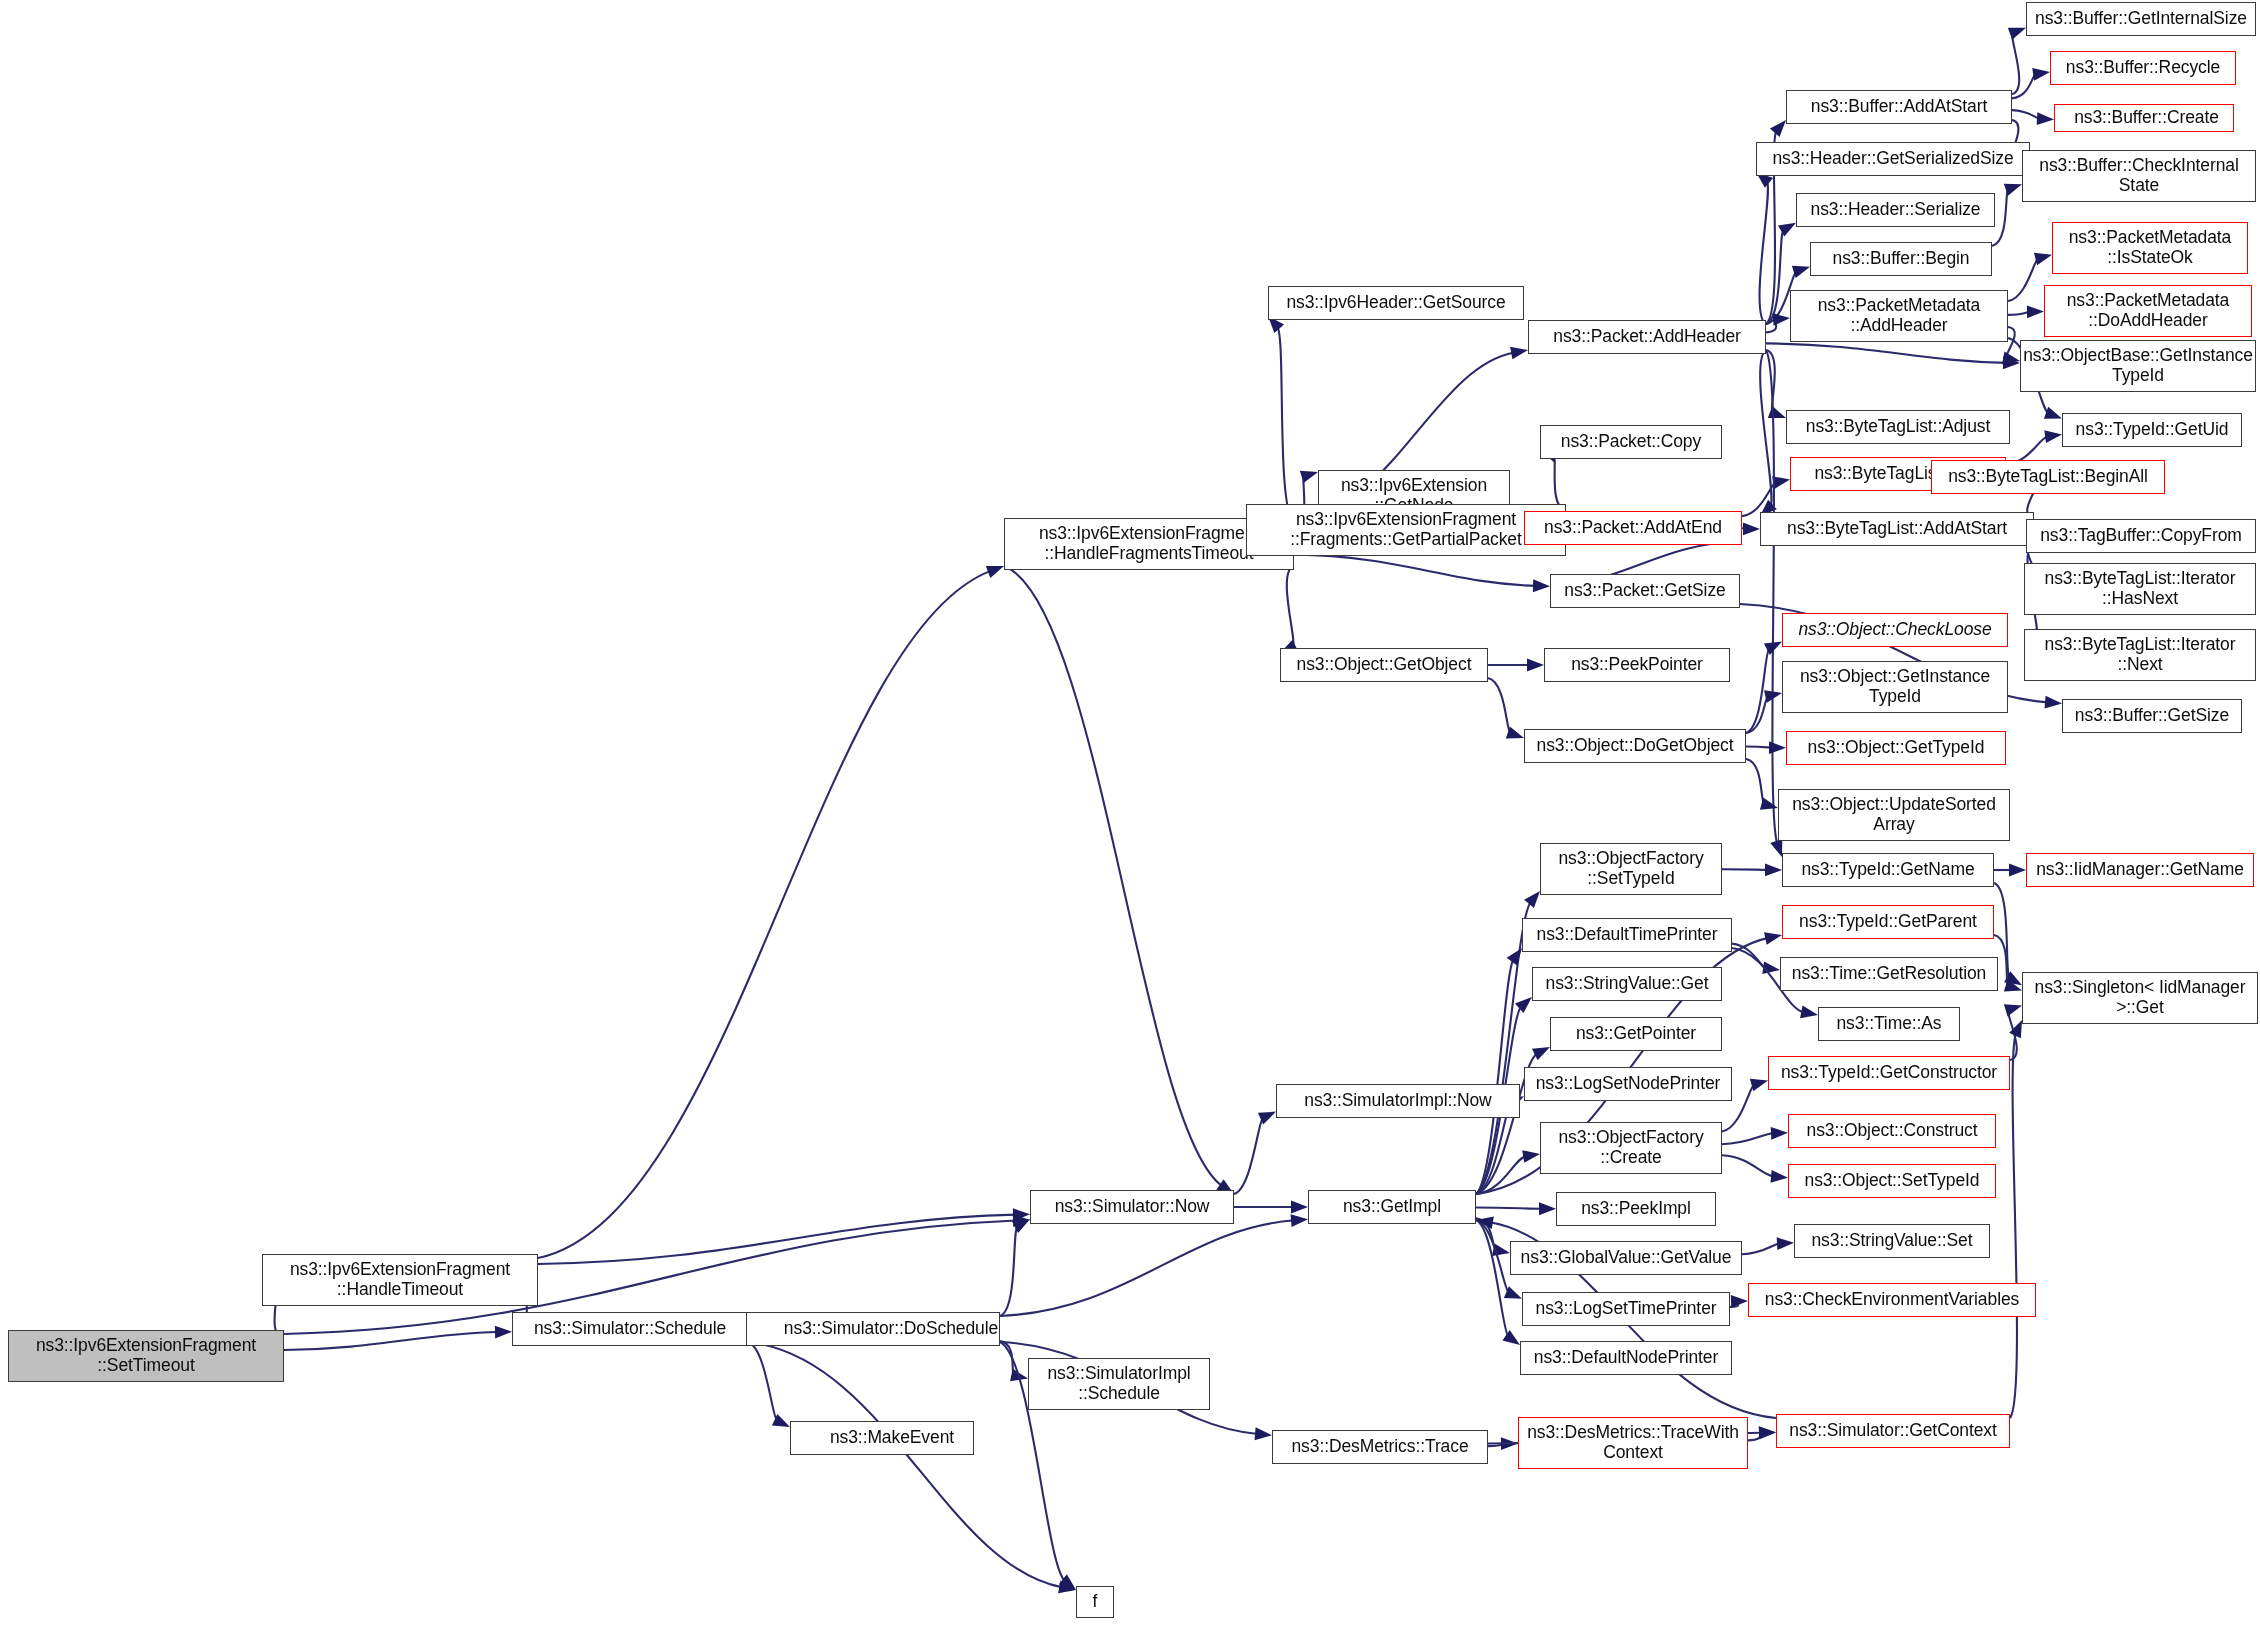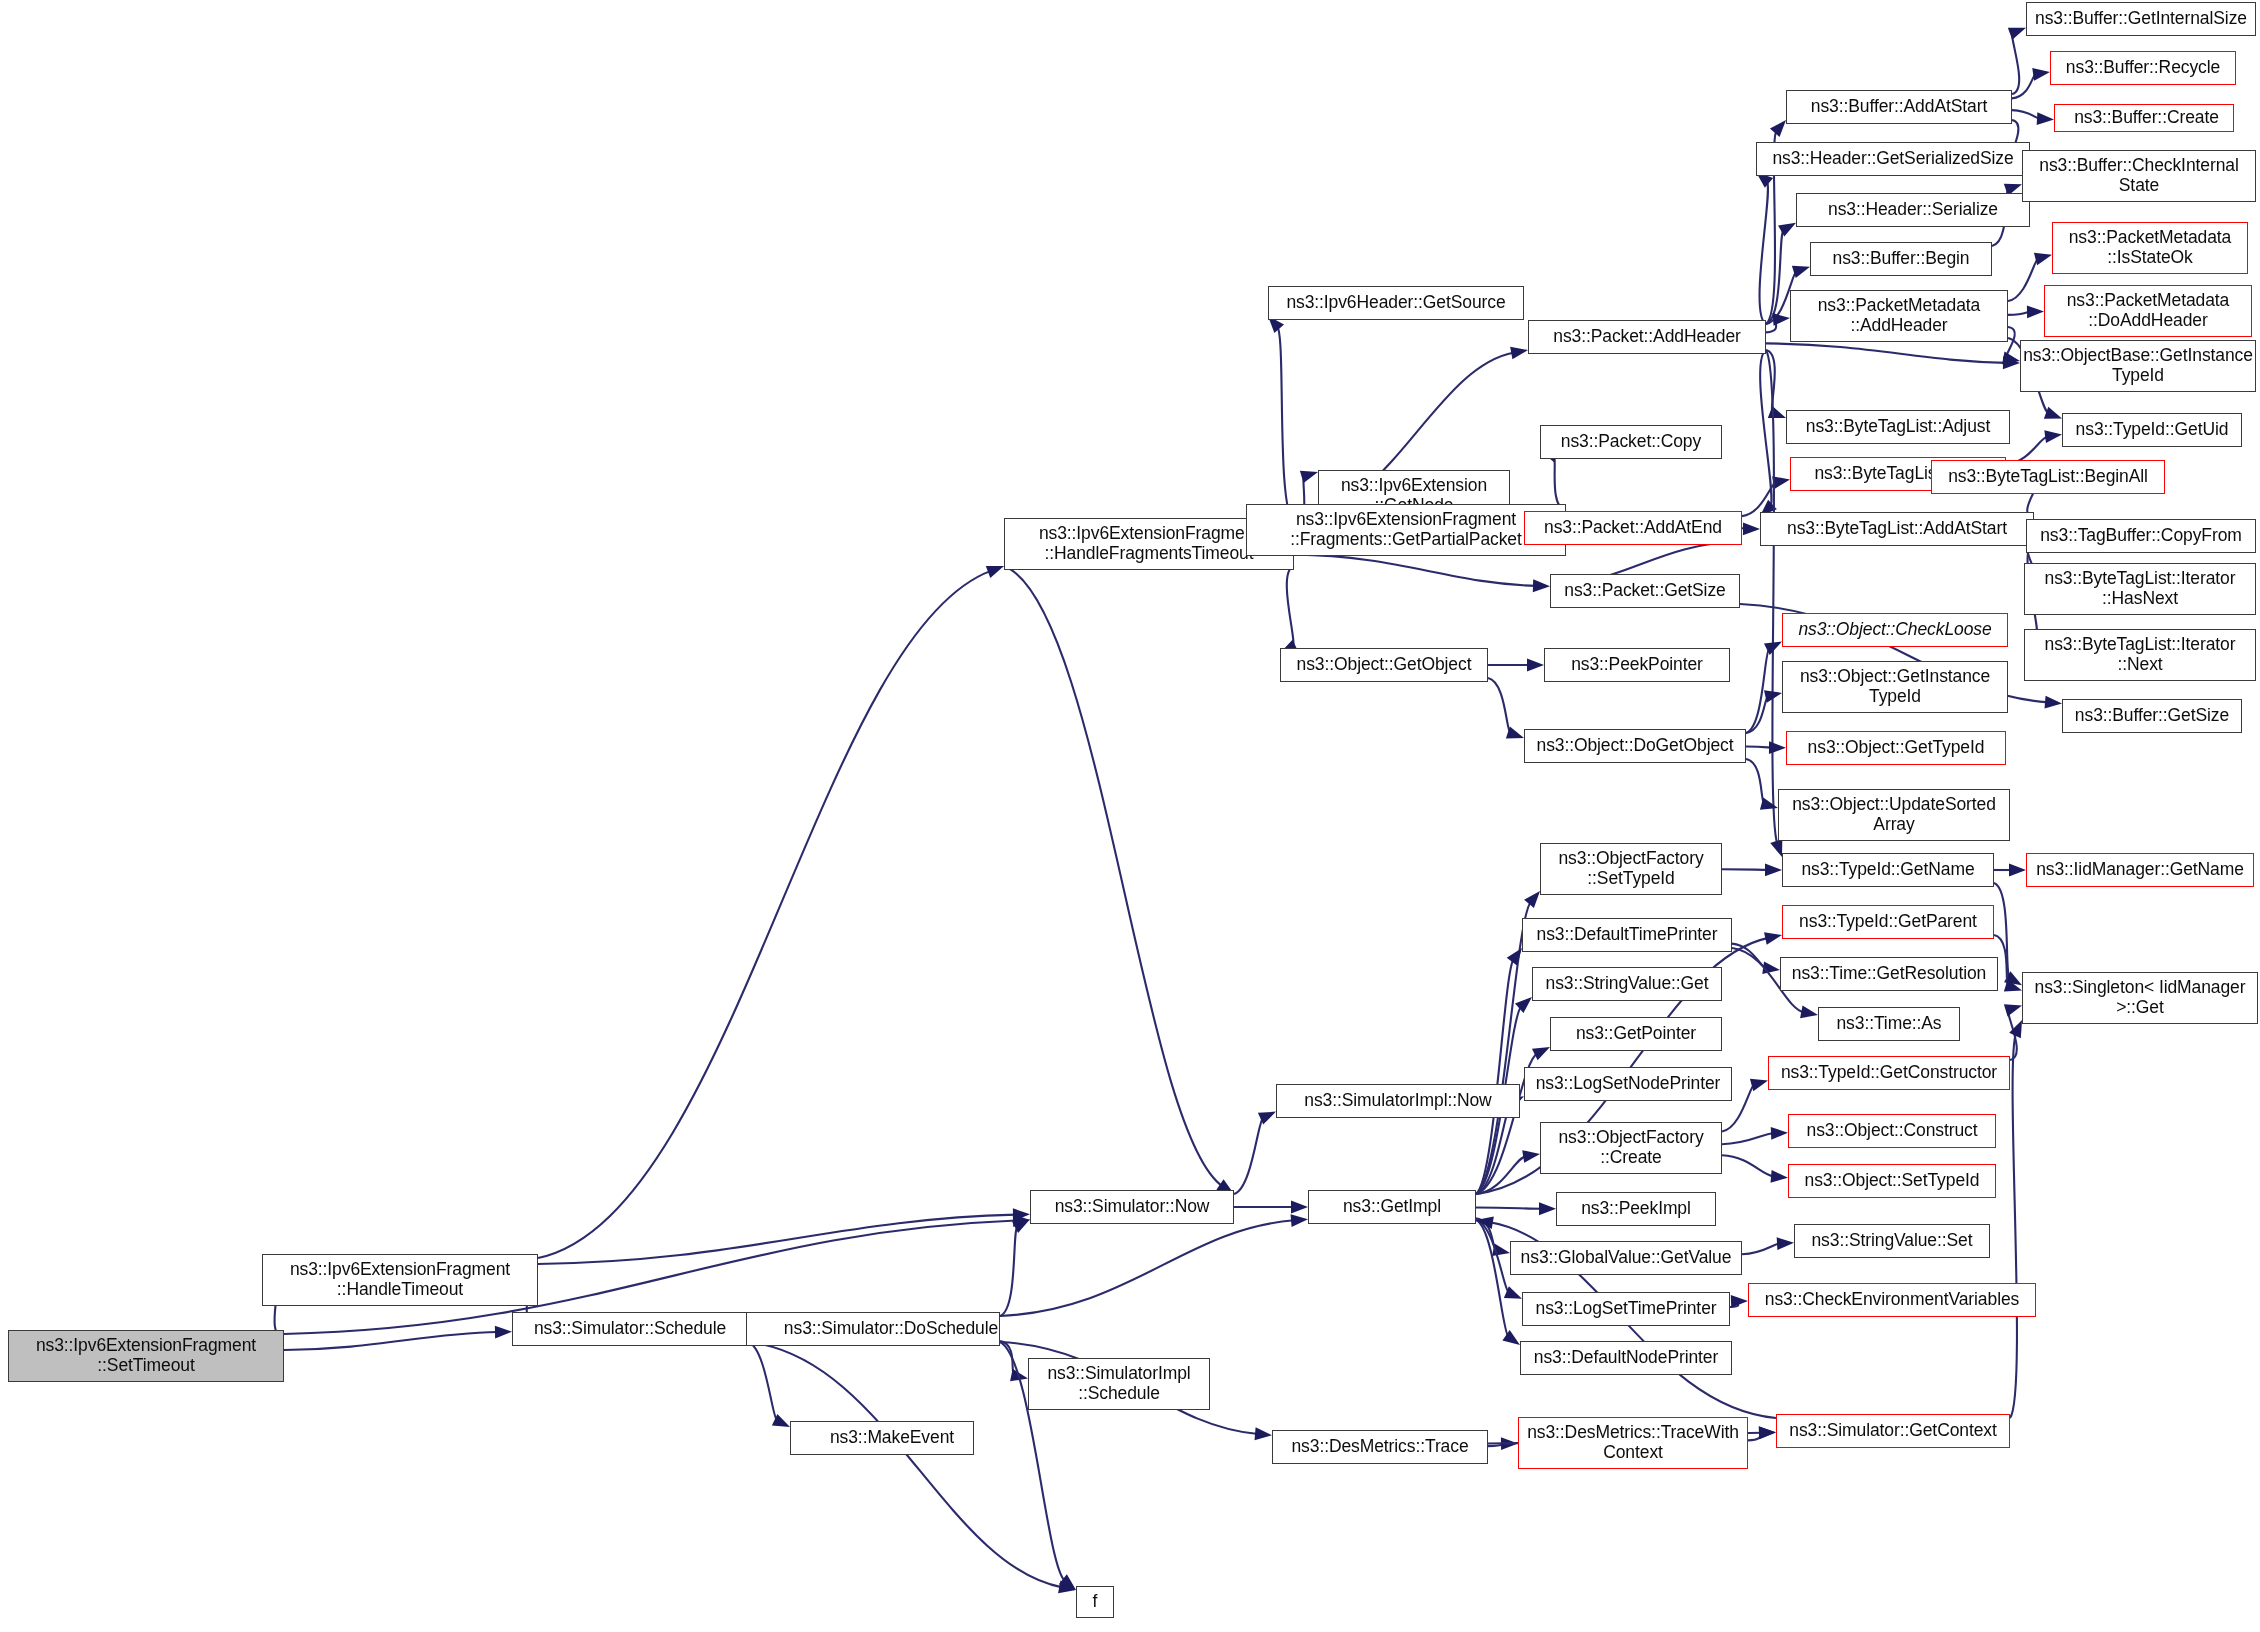--- a/index.html
+++ b/index.html
@@ -247,21 +247,21 @@
 ::Fragments::GetPartialPacket</div>
       <div class="node" style="left: 1528px; top: 320px; width: 238px; height: 34px;">ns3::Packet::AddHeader</div>
       <div class="node" style="left: 1540px; top: 425px; width: 182px; height: 34px;">ns3::Packet::Copy</div>
       <div class="node red" style="left: 1524px; top: 511px; width: 218px; height: 34px;">ns3::Packet::AddAtEnd</div>
       <div class="node" style="left: 1550px; top: 574px; width: 190px; height: 34px;">ns3::Packet::GetSize</div>
       <div class="node" style="left: 1280px; top: 648px; width: 208px; height: 34px;">ns3::Object::GetObject</div>
       <div class="node" style="left: 1544px; top: 648px; width: 186px; height: 34px;">ns3::PeekPointer</div>
       <div class="node" style="left: 1524px; top: 729px; width: 222px; height: 34px;">ns3::Object::DoGetObject</div>
       <div class="node" style="left: 1786px; top: 90px; width: 226px; height: 34px;">ns3::Buffer::AddAtStart</div>
       <div class="node" style="left: 1756px; top: 142px; width: 274px; height: 34px;">ns3::Header::GetSerializedSize</div>
-      <div class="node" style="left: 1796px; top: 193px; width: 234px; height: 34px;">ns3::Header::Serialize</div>
+      <div class="node" style="left: 1796px; top: 193px; width: 199px; height: 34px;">ns3::Header::Serialize</div>
       <div class="node" style="left: 1810px; top: 242px; width: 182px; height: 34px;">ns3::Buffer::Begin</div>
       <div class="node" style="left: 1790px; top: 290px; width: 218px; height: 52px;">ns3::PacketMetadata
 ::AddHeader</div>
       <div class="node" style="left: 1786px; top: 410px; width: 224px; height: 34px;">ns3::ByteTagList::Adjust</div>
       <div class="node red" style="left: 1790px; top: 457px; width: 216px; height: 34px;">ns3::ByteTagList::Add</div>
       <div class="node" style="left: 1760px; top: 512px; width: 274px; height: 34px;">ns3::ByteTagList::AddAtStart</div>
       <div class="node red" style="left: 1782px; top: 613px; width: 226px; height: 34px; font-style: italic;">ns3::Object::CheckLoose</div>
       <div class="node" style="left: 1782px; top: 661px; width: 226px; height: 52px;">ns3::Object::GetInstance
 TypeId</div>
       <div class="node red" style="left: 1786px; top: 731px; width: 220px; height: 34px;">ns3::Object::GetTypeId</div>

